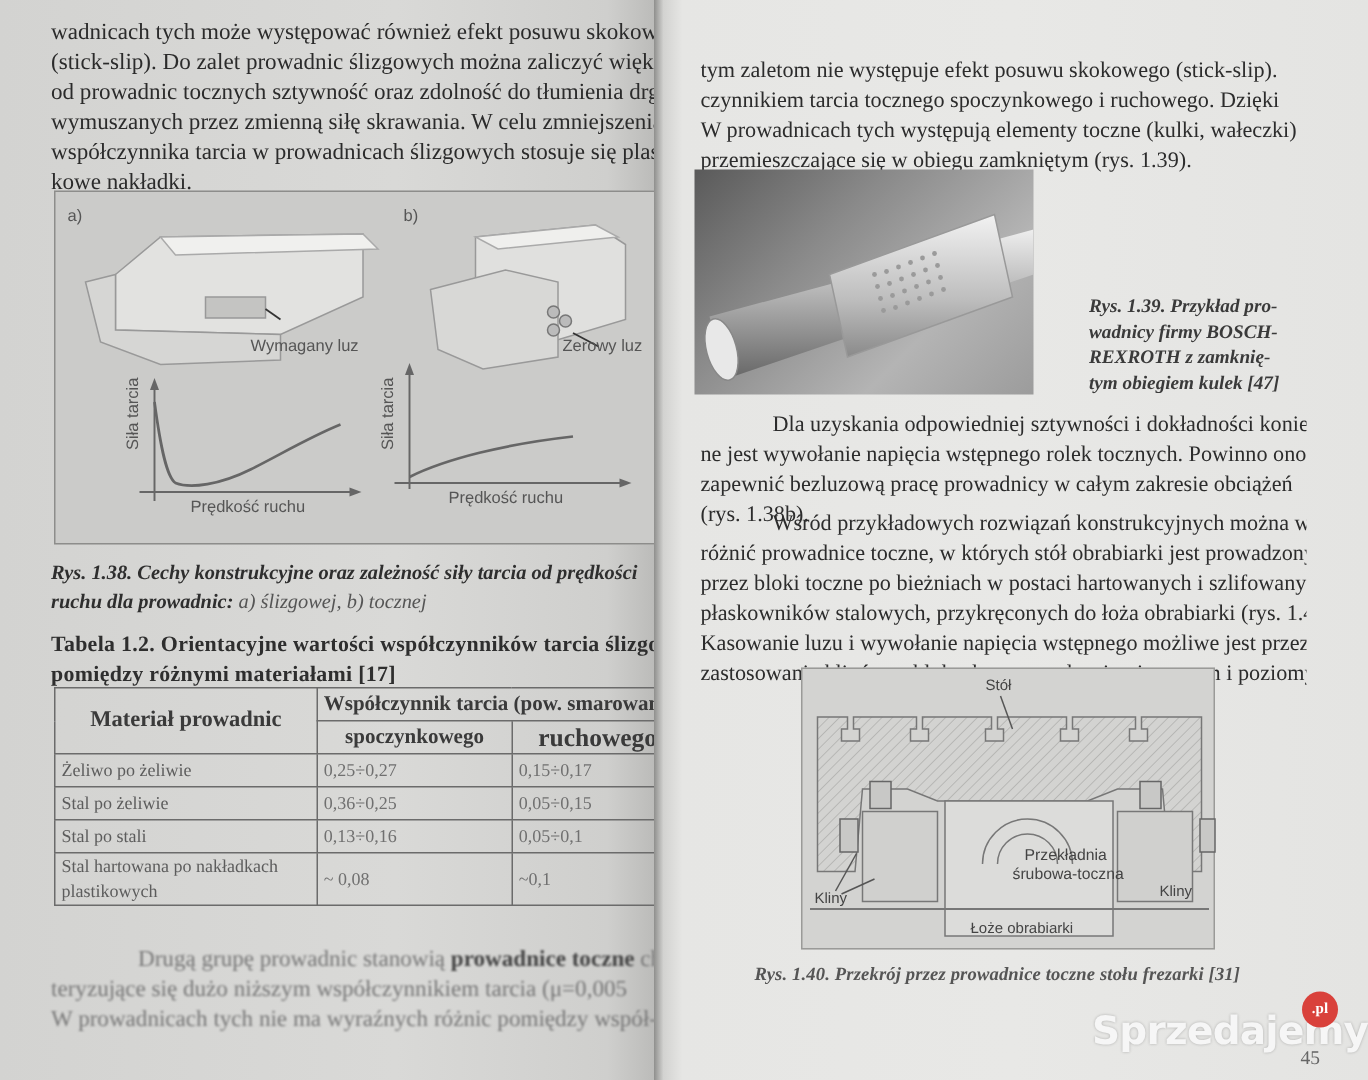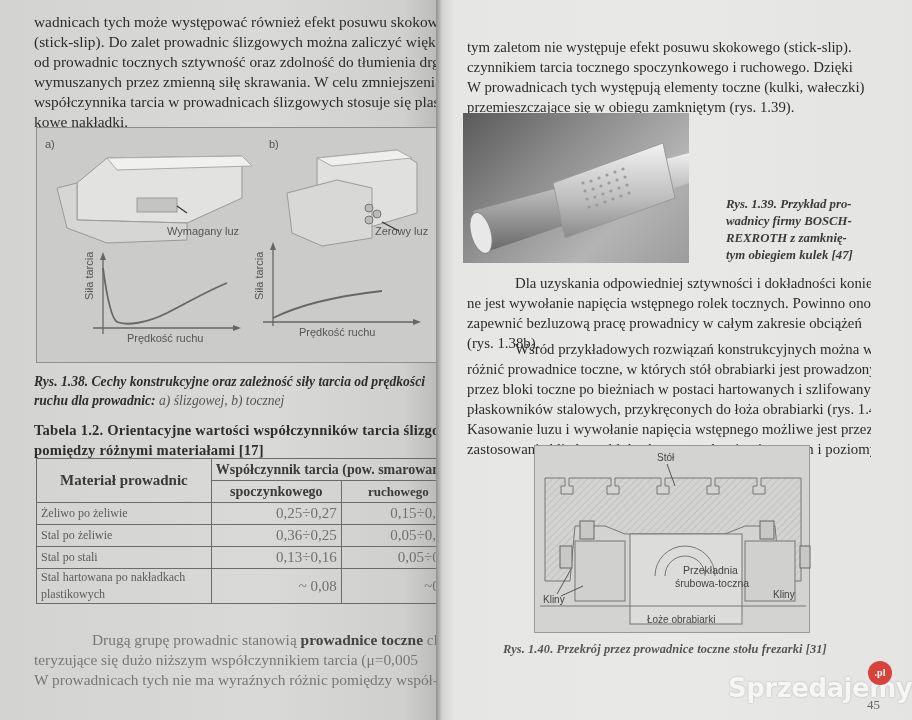--- a/index.html
+++ b/index.html
@@ -43,21 +43,21 @@
   .cap38 .thin { font-weight: normal; color: #555; }
 
   .tab-title { position: absolute; left: 34px; top: 420px; width: 420px; font-size: 14.6px; line-height: 20px; font-weight: bold; color: #2e2e2e; white-space: nowrap; letter-spacing: 0.2px; }
 
   table.mat {
     position: absolute; left: 36px; top: 458px; width: 420px;
     border-collapse: collapse; font-size: 14px; color: #5a5a5a;
   }
   table.mat td, table.mat th { border: 1.3px solid #6b6b6b; padding: 0 4px; height: 22px; }
   table.mat th { font-weight: bold; color: #3a3a3a; text-align: center; }
-  table.mat td.num { text-align: right; font-size: 15px; color: #707070; margin-top: 16px; }
+  table.mat td.num { text-align: left; font-size: 12px; color: #707070; margin-top: 16px; }
   table.mat td.mat-name { text-align: left; font-size: 12px; color: #5c5c5c; }
 
   .lp2 { position: absolute; left: 34px; top: 630px; width: 420px; color: #777; filter: blur(0.6px); }
 
   
   .rp1 { position: absolute; left: 31px; top: 37px; width: 404px; color: #2c2c2c; font-size: 14.8px; }
   .photo39 {
     position: absolute; left: 27px; top: 113px; width: 226px; height: 150px;
     background: linear-gradient(135deg, #5a5a5a 0%, #8a8a8a 35%, #b4b4b4 70%, #9c9c9c 100%);
     overflow: hidden;
@@ -158,21 +158,21 @@
     </div>
 
     <table class="mat">
       <tbody>
           <tr>
         <th rowspan="2" style="width:220px;font-size:15px;">Materiał prowadnic</th>
         <th colspan="2" style="font-size:14px;white-space:nowrap;text-align:left;">Współczynnik tarcia (pow. smarowane)</th>
       </tr>
       <tr>
         <th style="width:130px;font-size:14px;">spoczynkowego</th>
-        <th style="font-size:13px;margin-left:11px;">ruchowego</th>
+        <th style="font-size:17px;margin-left:11px;">ruchowego</th>
       </tr>
       <tr>
         <td class="mat-name">Żeliwo po żeliwie</td>
         <td class="num">0,25÷0,27</td>
         <td class="num">0,15÷0,17</td>
       </tr>
       <tr>
         <td class="mat-name">Stal po żeliwie</td>
         <td class="num">0,36÷0,25</td>
         <td class="num">0,05÷0,15</td>

